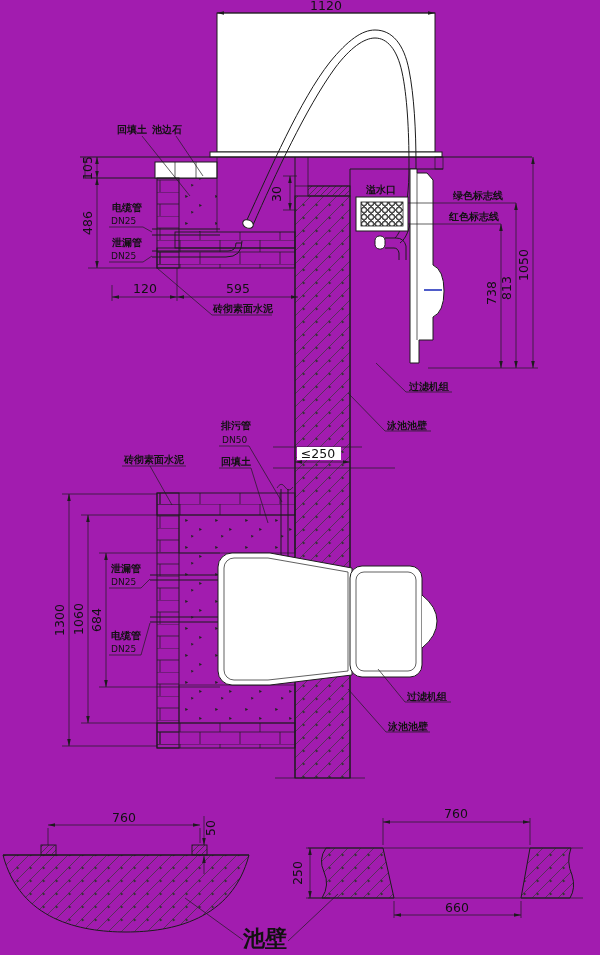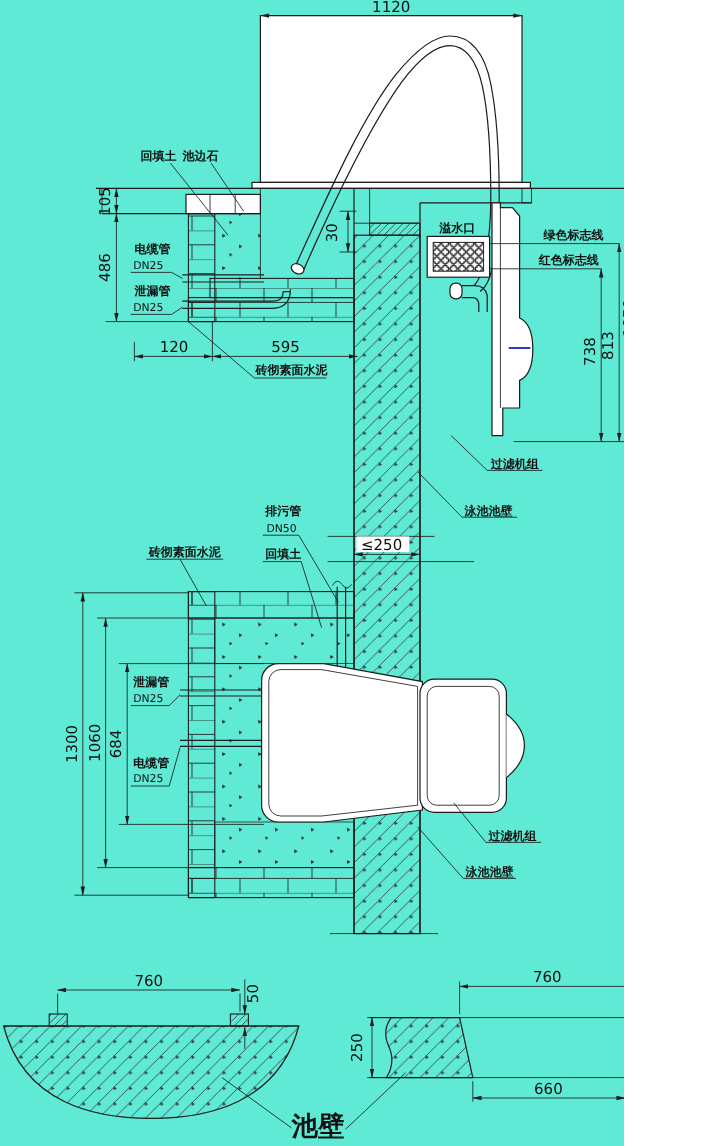--- a/index.html
+++ b/index.html
@@ -1,16 +1,16 @@
 <!DOCTYPE html>
 <html><head>
 <meta charset="utf-8">
 <style>
   html,body{margin:0;padding:0;background:#ffffff;}
-  #stage{position:relative;width:520px;height:955px;background:#5eead4;overflow:hidden;}
+  #stage{position:relative;width:600px;height:955px;background:#a21caf;overflow:hidden;}
   svg{display:block;}
   .ol{fill:none;stroke:#1c1c1c;stroke-width:1;}
   .thin{fill:none;stroke:#1c1c1c;stroke-width:.7;}
   .dimline{fill:none;stroke:#1c1c1c;stroke-width:.7;}
   .leader{fill:none;stroke:#1c1c1c;stroke-width:.7;}
   .whitefill{fill:#ffffff;stroke:#1c1c1c;stroke-width:1;}
   text{fill:#111;}
   .dim{font:12.5px "DejaVu Sans", sans-serif;}
   .lbl{font:600 10px "Liberation Sans","DejaVu Sans",sans-serif;}
   .dn{font:9px "DejaVu Sans",sans-serif;}

